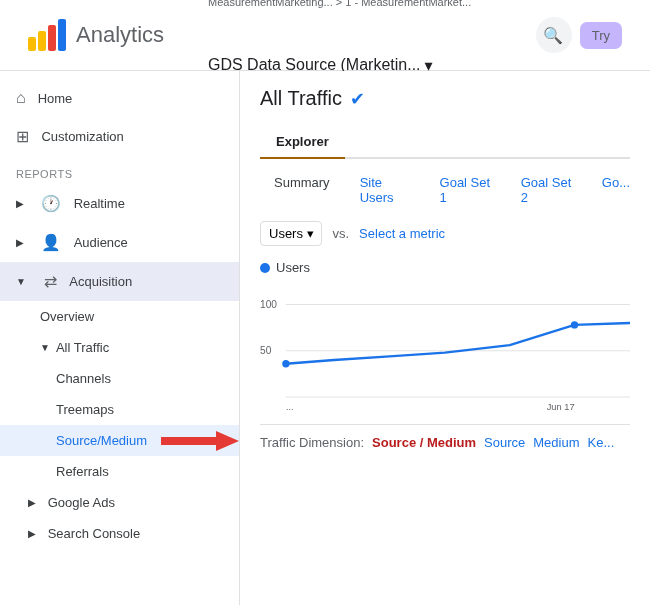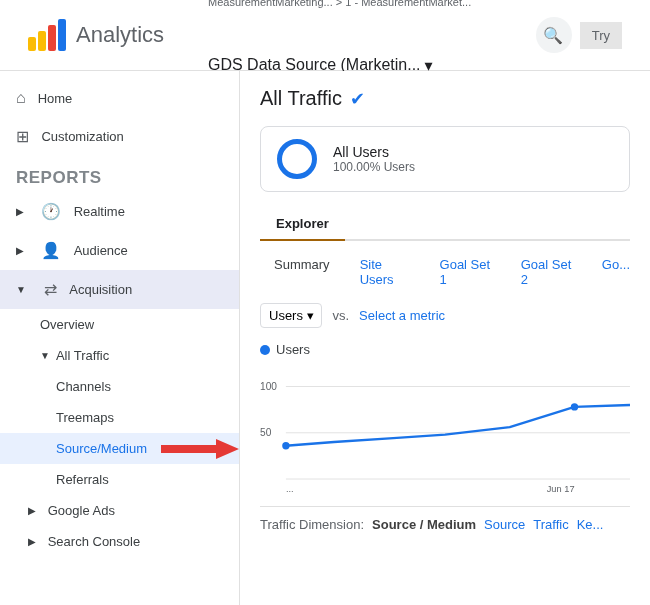--- a/index.html
+++ b/index.html
@@ -64,23 +64,23 @@
       border-radius: 50%;
       width: 36px;
       height: 36px;
       display: flex;
       align-items: center;
       justify-content: center;
       cursor: pointer;
       font-size: 16px;
     }
     .try-btn {
-      background: #e5e5e5;
+      background: #c4b5fd;
       border: none;
-      border-radius: 0;
+      border-radius: 7px;
       padding: 6px 12px;
       cursor: pointer;
       font-size: 13px;
       color: #5f6368;
     }
 
     
     .main {
       display: flex;
       height: 545px;
@@ -101,22 +101,22 @@
       gap: 12px;
       padding: 10px 16px;
       cursor: pointer;
       color: #3c4043;
       font-size: 13px;
       border-radius: 0;
     }
     .nav-item.active { background: #e8eaf6; color: #3c4043; }
     .nav-item-icon { font-size: 16px; color: #5f6368; }
     .nav-section-label {
-      font-size: 17px;
-      font-weight: 700;
+      font-size: 11px;
+      font-weight: 400;
       color: #80868b;
       padding: 12px 16px 4px;
       letter-spacing: 0.5px;
       text-transform: uppercase;
     }
     .nav-sub-item {
       display: flex;
       align-items: center;
       padding: 8px 16px 8px 40px;
       cursor: pointer;
@@ -270,21 +270,21 @@
       border-top: 1px solid #e0e0e0;
       padding-top: 10px;
       margin-top: 4px;
       display: flex;
       align-items: center;
       gap: 8px;
       font-size: 13px;
       flex-wrap: wrap;
     }
     .dim-label { color: #5f6368; font-weight: 500; }
-    .dim-active { color: #404040; font-weight: 600; }
+    .dim-active { color: #b91c1c; font-weight: 600; }
     .dim-link { color: #1a73e8; cursor: pointer; }
   </style>
 </head>
 <body>
 
 <div class="header">
   <div class="logo-area">
     <div class="logo-bars">
       <div class="logo-bar" style="height:14px;background:#fbbc04;"></div>
       <div class="logo-bar" style="height:20px;background:#fbbc04;"></div>
@@ -385,27 +385,20 @@
 
   </nav>
 
   <div class="content">
 
     <div class="page-title-row">
       <h1 class="page-title">All Traffic</h1>
       <span class="verified-icon" style="color:#1a73e8;">✔</span>
     </div>
 
-    <div class="segment-card">
-      <div class="donut"></div>
-      <div class="segment-info">
-        <div class="segment-name">All Users</div>
-        <div class="segment-pct">100.00% Users</div>
-      </div>
-    </div>
 
     <div class="tab-bar">
       <div class="tab active">Explorer</div>
     </div>
 
     <div class="sub-tabs">
       <span class="sub-tab active">Summary</span>
       <span class="sub-tab">Site Users</span>
       <span class="sub-tab">Goal Set 1</span>
       <span class="sub-tab">Goal Set 2</span>
@@ -442,18 +435,18 @@
 
         <text x="28" y="122" font-size="10" fill="#5f6368">...</text>
         <text x="310" y="122" font-size="10" fill="#5f6368">Jun 17</text>
       </svg>
     </div>
 
     <div class="primary-dim">
       <span class="dim-label">Traffic Dimension:</span>
       <span class="dim-active">Source / Medium</span>
       <span class="dim-link">Source</span>
-      <span class="dim-link">Traffic</span>
+      <span class="dim-link">Medium</span>
       <span class="dim-link">Ke...</span>
     </div>
 
   </div>
 </div>
 
 </body></html>

